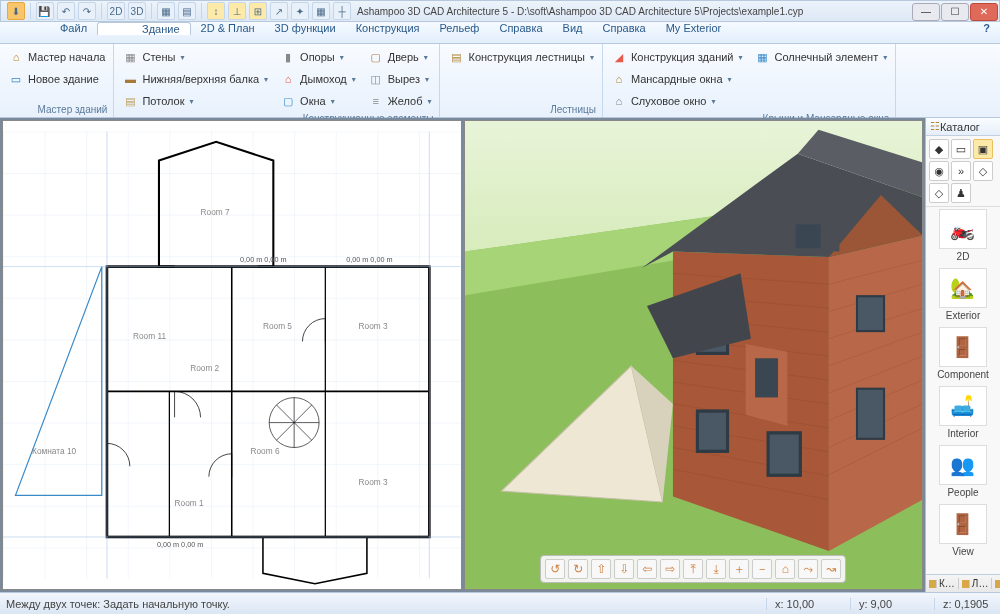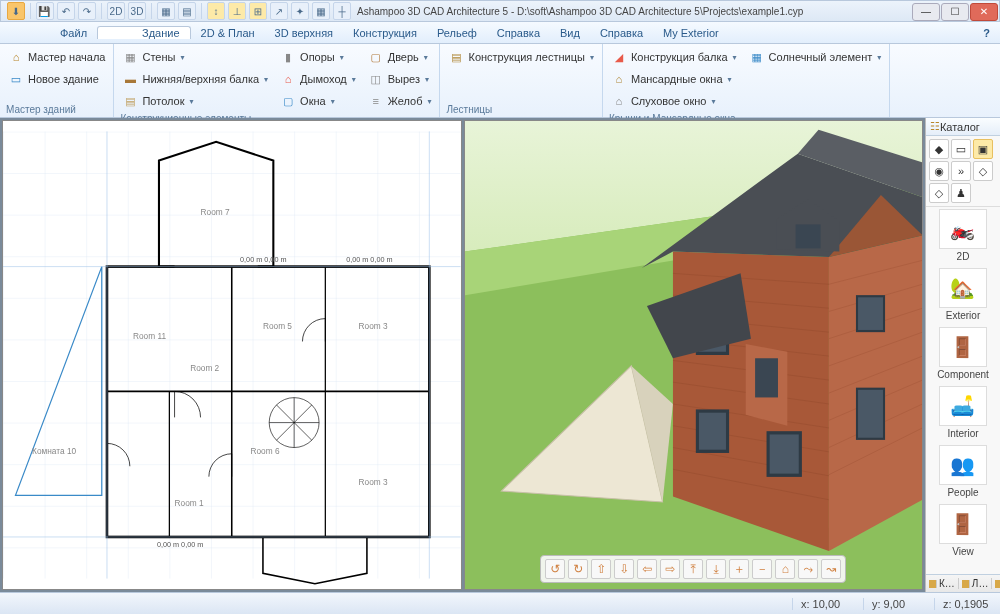--- a/index.html
+++ b/index.html
@@ -9,29 +9,29 @@
 .titlebar { height: 22px; background: linear-gradient(#ecf3fb, #dde8f5); display: flex; align-items: center; border: 1px solid #b8c8dc; }
 .titlebar .qat { display: flex; gap: 3px; padding: 0 6px; align-items: center; }
 .titlebar .qbtn { width: 18px; height: 18px; background: #e8f0fa; border: 1px solid #c5d5ea; border-radius: 2px; display: flex; align-items: center; justify-content: center; font-size: 10px; color: #4a6a8a; }
 .titlebar .qbtn.orange { background: #f9c56a; border-color: #e8a841; }
 .titlebar .sep { width: 1px; height: 16px; background: #c5d5ea; margin: 0 2px; }
 .titlebar .title-text { flex: 1; font-size: 10px; color: #444; }
 .titlebar .win-controls { display: flex; }
 .titlebar .win-btn { width: 28px; height: 18px; margin: 1px 1px 0 0; border: 1px solid #aab; display: flex; align-items: center; justify-content: center; font-size: 10px; background: #e8eaf0; border-radius: 3px; }
 .titlebar .win-btn.close { background: #e06a5a; color: #fff; border-color: #c04a3a; }
 
-.menubar { height: 22px; background: linear-gradient(#f5faff,#e2eefc); display: flex; align-items: center; border-bottom: 1px solid #b8c8dc; padding-left: 50px; font-size: 11px; position: relative; }
+.menubar { height: 22px; background: linear-gradient(#f5faff,#e2eefc); display: flex; align-items: flex-start; border-bottom: 1px solid #b8c8dc; padding-left: 50px; font-size: 11px; position: relative; }
 .menubar .menu-item { padding: 0 10px; display: flex; align-items: center; color: #2a5a8a; }
 .menubar .menu-item.active { background: #fff; border: 1px solid #b8c8dc; border-bottom: none; border-radius: 3px 3px 0 0; padding-left: 44px; }
 .menubar .help { margin-left: auto; padding: 0 10px; color: #2a5a8a; font-weight: bold; display: flex; align-items: center; }
 
 .ribbon { height: 74px; background: linear-gradient(#f8fbff,#e8f1fc); border-bottom: 1px solid #b8c8dc; display: flex; }
 .ribbon-group { border-right: 1px solid #c5d8ee; padding: 3px 6px 0 6px; display: flex; flex-direction: column; }
 .ribbon-group .cmds { flex: 1; display: flex; flex-wrap: wrap; align-content: flex-start; gap: 2px 8px; }
-.ribbon-group .glabel { text-align: left; font-size: 10px; color: #5a7a9a; padding: 2px 0; }
+.ribbon-group .glabel { text-align: right; font-size: 10px; color: #5a7a9a; padding: 2px 0; }
 .rcmd { display: flex; align-items: center; gap: 4px; font-size: 11px; color: #333; height: 20px; padding: 0 2px; white-space: nowrap; }
 .rcmd .ic { width: 16px; height: 16px; display: inline-flex; align-items: center; justify-content: center; font-size: 11px; }
 .rcmd .dd { color: #5a7a9a; font-size: 8px; margin-left: 1px; }
 
 .workspace { position: absolute; top: 118px; left: 0; right: 0; bottom: 22px; display: flex; }
 .views { flex: 1; display: flex; gap: 2px; padding: 2px; background: #7a8a9a; }
 .view { flex: 1; background: #fff; display: flex; flex-direction: column; border: 1px solid #888; position: relative; }
 .view-title { height: 18px; background: linear-gradient(#f2f2f2,#e2e2e2); display: flex; align-items: center; padding: 0 4px; gap: 4px; font-size: 11px; color: #444; border-bottom: 1px solid #bbb; }
 .view-title .spacer { flex: 1; }
 .view-title .vbtn { width: 16px; height: 14px; border: 1px solid #aab; background: #eef; display: flex; align-items: center; justify-content: center; font-size: 9px; }
@@ -56,21 +56,21 @@
 .catalog .tabs .ctab { width: 20px; height: 20px; border: 1px solid #ccc; background: #fff; border-radius: 2px; display: flex; align-items: center; justify-content: center; }
 .catalog .tabs .ctab.active { background: #fdeaa8; border-color: #e8c060; }
 .catalog .items { flex: 1; overflow: hidden; padding: 2px; }
 .catalog .citem { text-align: center; margin-bottom: 6px; }
 .catalog .citem .ci { width: 48px; height: 40px; margin: 0 auto 2px; border: 1px solid #ddd; background: #fff; display: flex; align-items: center; justify-content: center; font-size: 20px; }
 .catalog .citem .cl { font-size: 10px; color: #444; }
 .catalog .bottom-tabs { height: 18px; border-top: 1px solid #c0d0e0; display: flex; align-items: center; font-size: 10px; background: linear-gradient(#f5f5f5,#e8e8e8); }
 .catalog .bottom-tabs span { padding: 0 3px; border-right: 1px solid #ccc; display: flex; align-items: center; gap: 2px; }
 
 .statusbar { position: absolute; bottom: 0; left: 0; right: 0; height: 22px; background: linear-gradient(#f2f6fc,#dbe6f4); border-top: 1px solid #b8c8dc; display: flex; align-items: center; padding: 0 6px; font-size: 11px; color: #444; }
-.statusbar .st-right { margin-left: auto; display: flex; gap: 11px; }
+.statusbar .st-right { margin-left: auto; display: flex; gap: 24px; }
 .statusbar .coord { min-width: 60px; border-left: 1px solid #c5d5ea; padding-left: 8px; }
 </style>
 </head>
 <body>
 
 <div class="titlebar">
   <div class="qat">
     <div class="qbtn orange">⬇</div>
     <div class="sep"></div>
     <div class="qbtn">💾</div>
@@ -96,21 +96,21 @@
     <div class="win-btn">—</div>
     <div class="win-btn">☐</div>
     <div class="win-btn close">✕</div>
   </div>
 </div>
 
 <div class="menubar">
   <div class="menu-item">Файл</div>
   <div class="menu-item active">Здание</div>
   <div class="menu-item">2D &amp; План</div>
-  <div class="menu-item">3D верхняя</div>
+  <div class="menu-item">3D функции</div>
   <div class="menu-item">Конструкция</div>
   <div class="menu-item">Рельеф</div>
   <div class="menu-item">Справка</div>
   <div class="menu-item">Вид</div>
   <div class="menu-item">Справка</div>
   <div class="menu-item">My Exterior</div>
   <div class="help">?</div>
 </div>
 
 <div class="ribbon" id="ribbon">
@@ -195,21 +195,21 @@
           </div>
         </div>
       </div>
       <div class="glabel">Лестницы</div>
     </div>
     <div class="ribbon-group">
       <div class="cmds">
         <div style="display: flex; flex-direction: column; gap: 2px;">
           <div class="rcmd">
             <span class="ic" style="color:#e85a4a">◢</span>
-            <span>Конструкция балка</span>
+            <span>Конструкция зданий</span>
             <span class="dd">▾</span>
           </div>
           <div class="rcmd">
             <span class="ic" style="color:#b08838">⌂</span>
             <span>Мансардные окна</span>
             <span class="dd">▾</span>
           </div>
           <div class="rcmd">
             <span class="ic" style="color:#888">⌂</span>
             <span>Слуховое окно</span>
@@ -437,18 +437,19 @@
       </div>
     <div class="bottom-tabs" id="catalog-bottom">
         <span><span style="width:8px;height:8px;background:#d8a848;display:inline-block"></span>К…</span>
         <span><span style="width:8px;height:8px;background:#d8a848;display:inline-block"></span>Л…</span>
         <span><span style="width:8px;height:8px;background:#d8a848;display:inline-block"></span>Р…</span>
       </div>
   </div>
 </div>
 
 <div class="statusbar">
+  <span>Между двух точек: Задать начальную точку.</span>
   <div class="st-right">
     <span class="coord">x: 10,00</span>
     <span class="coord">y: 9,00</span>
     <span class="coord">z: 0,1905</span>
   </div>
 </div>
 
 </body></html>

